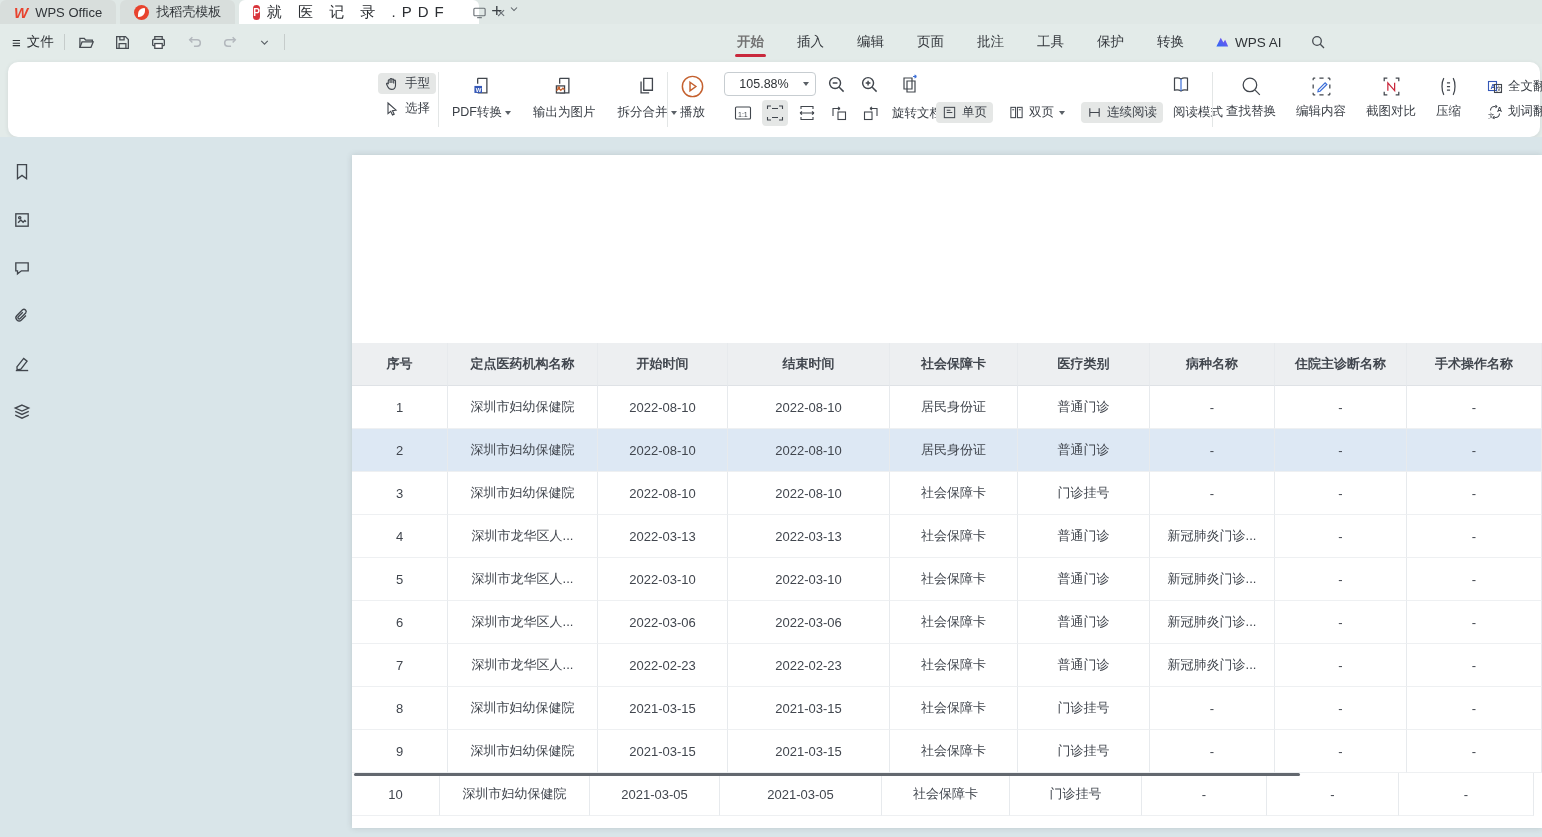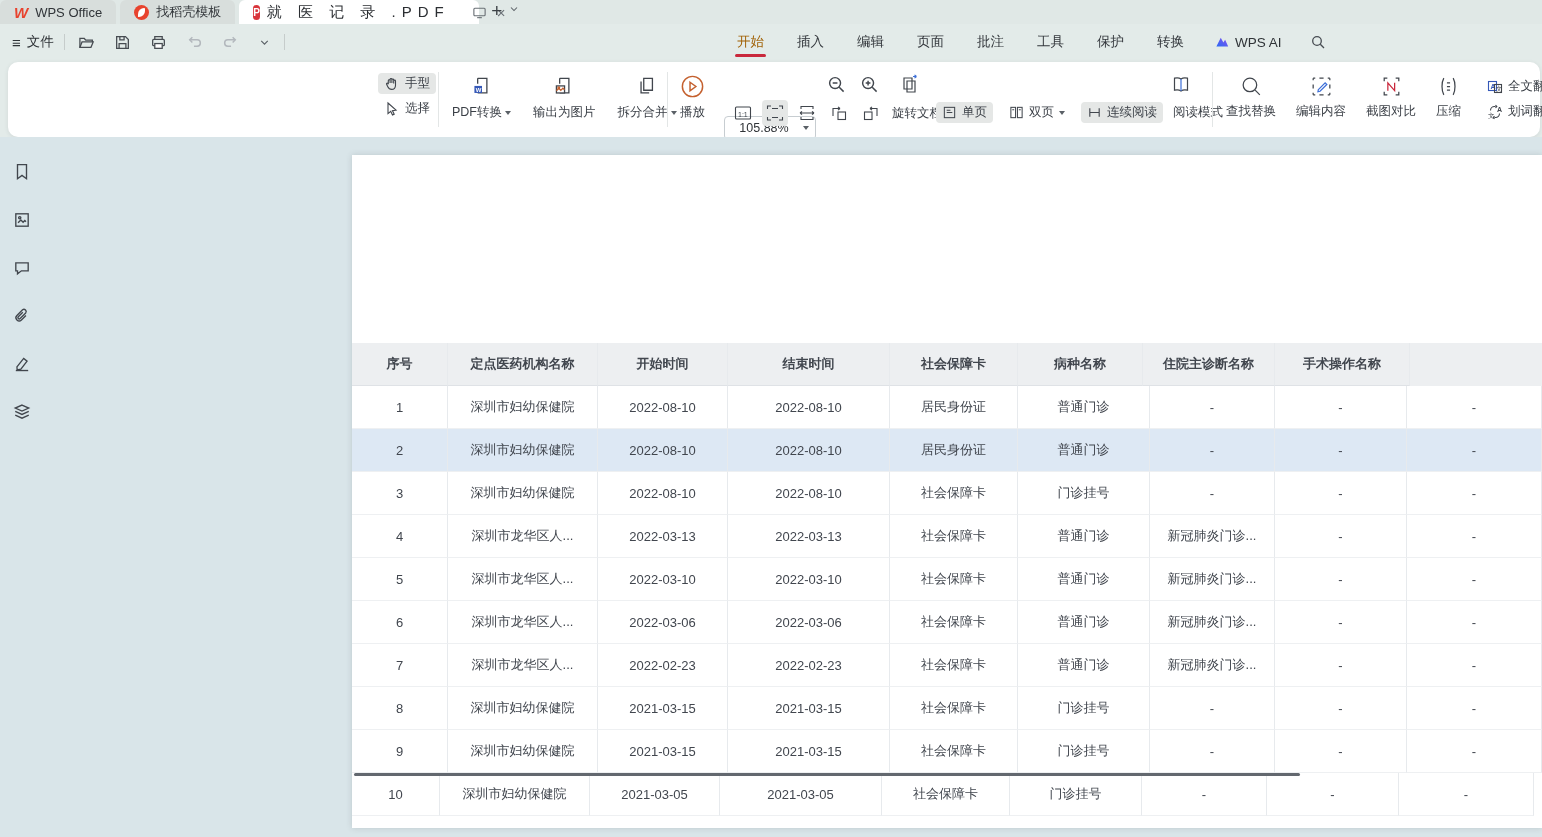--- a/index.html
+++ b/index.html
@@ -25,21 +25,21 @@
   .newtab { font-size:19px; color:#3c4146; margin:0 6px 0 12px; line-height:22px; cursor:pointer; }
   .tab-caret { margin-top:3px; }
 
   
   .menurow { position:absolute; left:0; top:24px; width:100%; height:36px; display:flex; align-items:center; }
   .filebtn { display:flex; align-items:center; gap:6px; font-size:13.5px; margin-left:12px; color:#2f3337; cursor:pointer; }
   .qdiv { width:1px; height:16px; background:#c6cccb; margin:0 10px; }
   .qicons { display:flex; align-items:center; gap:13px; }
   .menus { position:absolute; left:735px; top:0; height:36px; display:flex; align-items:center; gap:29px; font-size:13.5px; }
   .menu-item { cursor:pointer; color:#33373c; position:relative; padding:8px 2px; }
-  .menu-item.active { color:#a16207; font-weight:normal; }
+  .menu-item.active { color:#737373; font-weight:bold; }
   .menu-item.active::after { content:""; position:absolute; left:0; right:0; bottom:2px; height:3px; background:#c9283c; border-radius:2px; }
   .wpsai { display:flex; gap:5px; font-size:13.5px; color:#2f3337; }
 
   
   .toolbar { position:absolute; left:8px; top:62px; width:1532px; height:75px; background:#fff;
      border-radius:10px; box-shadow:0 1px 4px rgba(50,60,70,.10); }
   .tb-abs { position:absolute; }
   .vdiv { position:absolute; top:10px; width:1px; height:55px; background:#e3e6e6; }
   .stack2 { display:flex; flex-direction:column; gap:4px;text-align:center; }
   .tbtn-row { display:flex; align-items:center; gap:5px; font-size:12.5px; color:#3a3f46;
@@ -251,21 +251,21 @@
     <div class="vdiv" style="left:659px;"></div>
 
     <div class="tb-abs bigbtn" style="left:671px; top:11px;">
       <svg width="27" height="27" viewBox="0 0 24 24" fill="none" stroke="#c4602e" stroke-width="1.3">
         <circle cx="12" cy="12" r="9"></circle>
           <path d="M9.8 8.2L15 12l-5.2 3.8z"></path>
       </svg>
       <span>播放</span>
     </div>
 
-    <div class="tb-abs zoombox" style="left:716px; top:10px; width:92px;margin-top:44px;">
+    <div class="tb-abs zoombox" style="left:716px; top:10px; width:92px;">
       <input value="105.88%" style="">
       <span class="caret" style="margin-right:6px;"></span>
     </div>
     <div class="tb-abs" style="left:816px; top:10px; display:flex; gap:8px;">
       <span class="icon-btn">
         <svg width="19" height="19" viewBox="0 0 16 16" fill="none" stroke="#41464d" stroke-width="1.2">
           <circle cx="6.8" cy="6.8" r="4.6"></circle>
             <path d="M10.3 10.3L14 14M4.8 6.8h4"></path>
         </svg>
       </span>
@@ -456,20 +456,21 @@
     </div>
 
     <div class="page">
       <div class="tablewrap">
         <div class="tr head">
             <div class="th" style="width: 96px;">序号</div>
             <div class="th" style="width: 150px;">定点医药机构名称</div>
             <div class="th" style="width: 130px;">开始时间</div>
             <div class="th" style="width: 162px;">结束时间</div>
             <div class="th" style="width: 128px;">社会保障卡</div>
+            <div class="th" style="width: 132px;">医疗类别</div>
             <div class="th" style="width: 125px;">病种名称</div>
             <div class="th" style="width: 132px;">住院主诊断名称</div>
             <div class="th" style="width: 135px;">手术操作名称</div>
           </div>
         <div>
             <div class="tr">
               <div class="td" style="width: 96px;">1</div>
               <div class="td" style="width: 150px;">深圳市妇幼保健院</div>
               <div class="td" style="width: 130px;">2022-08-10</div>
               <div class="td" style="width: 162px;">2022-08-10</div>

